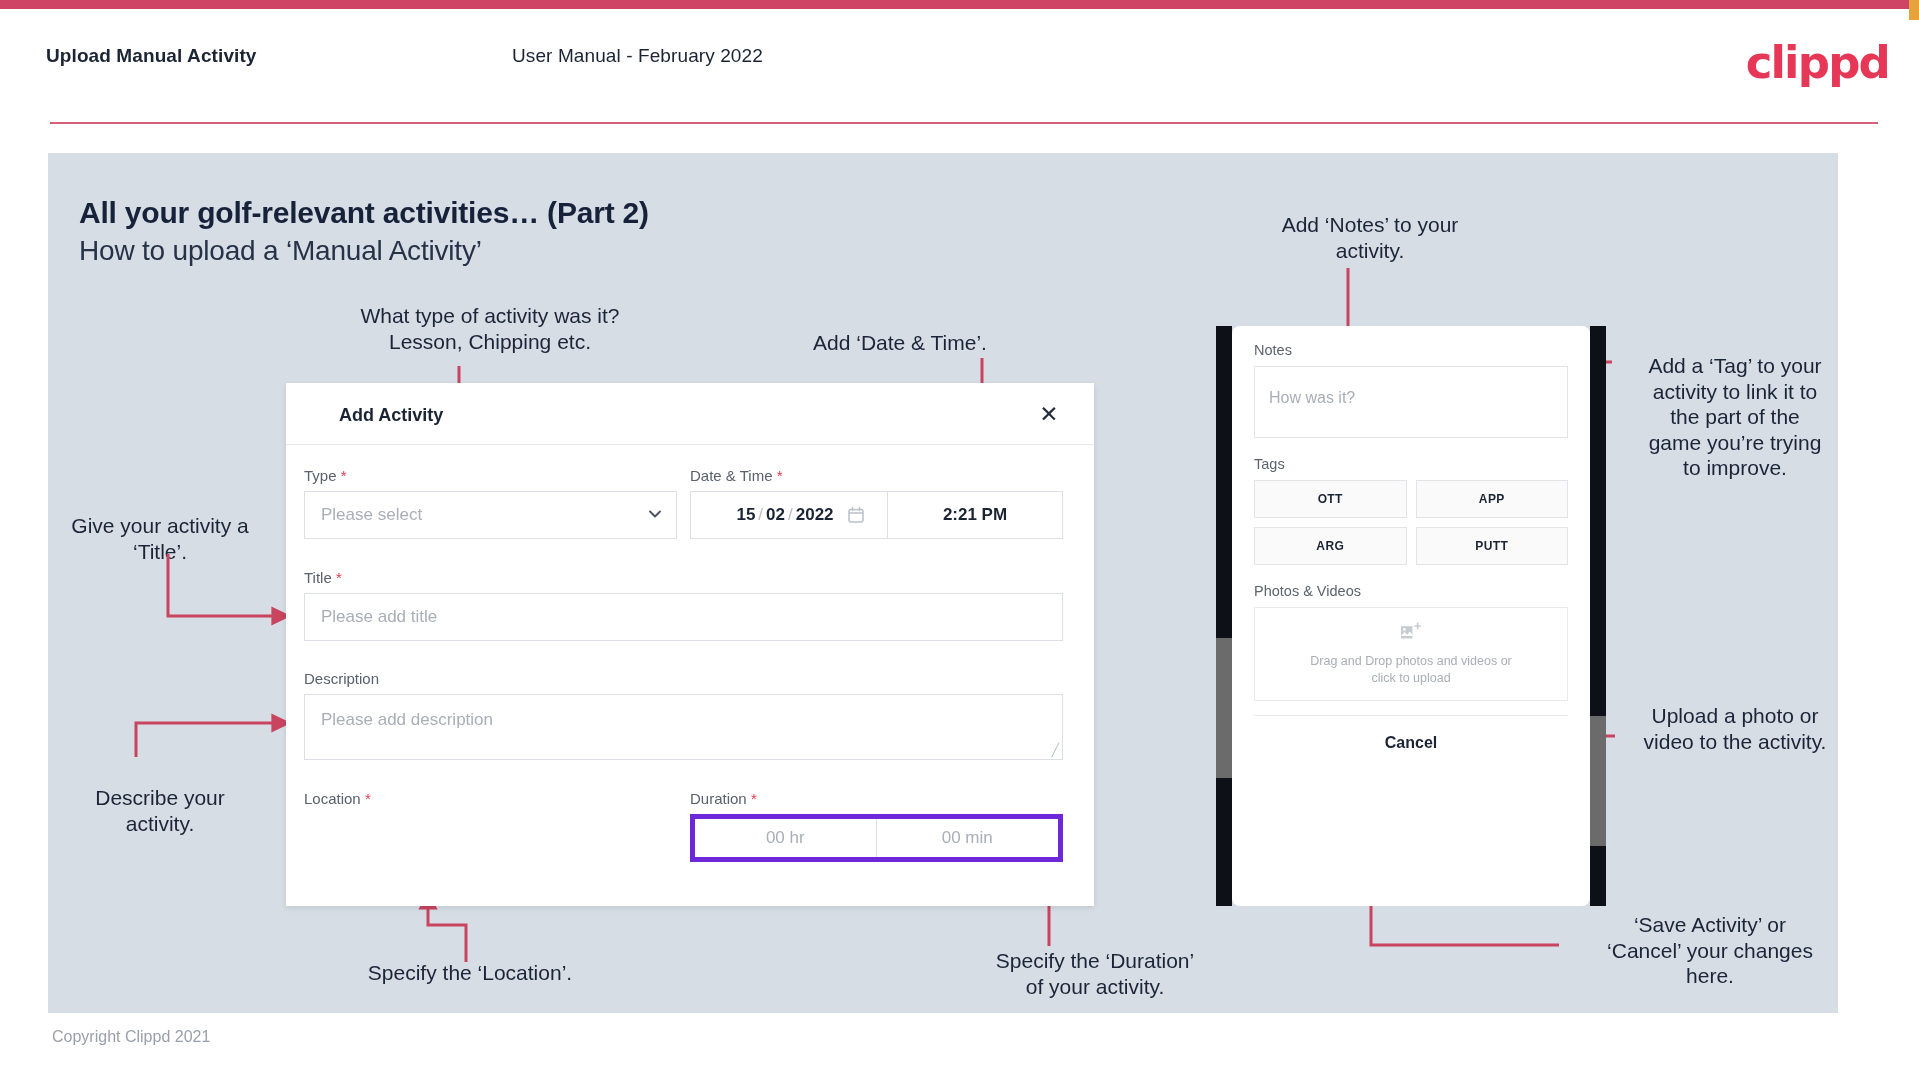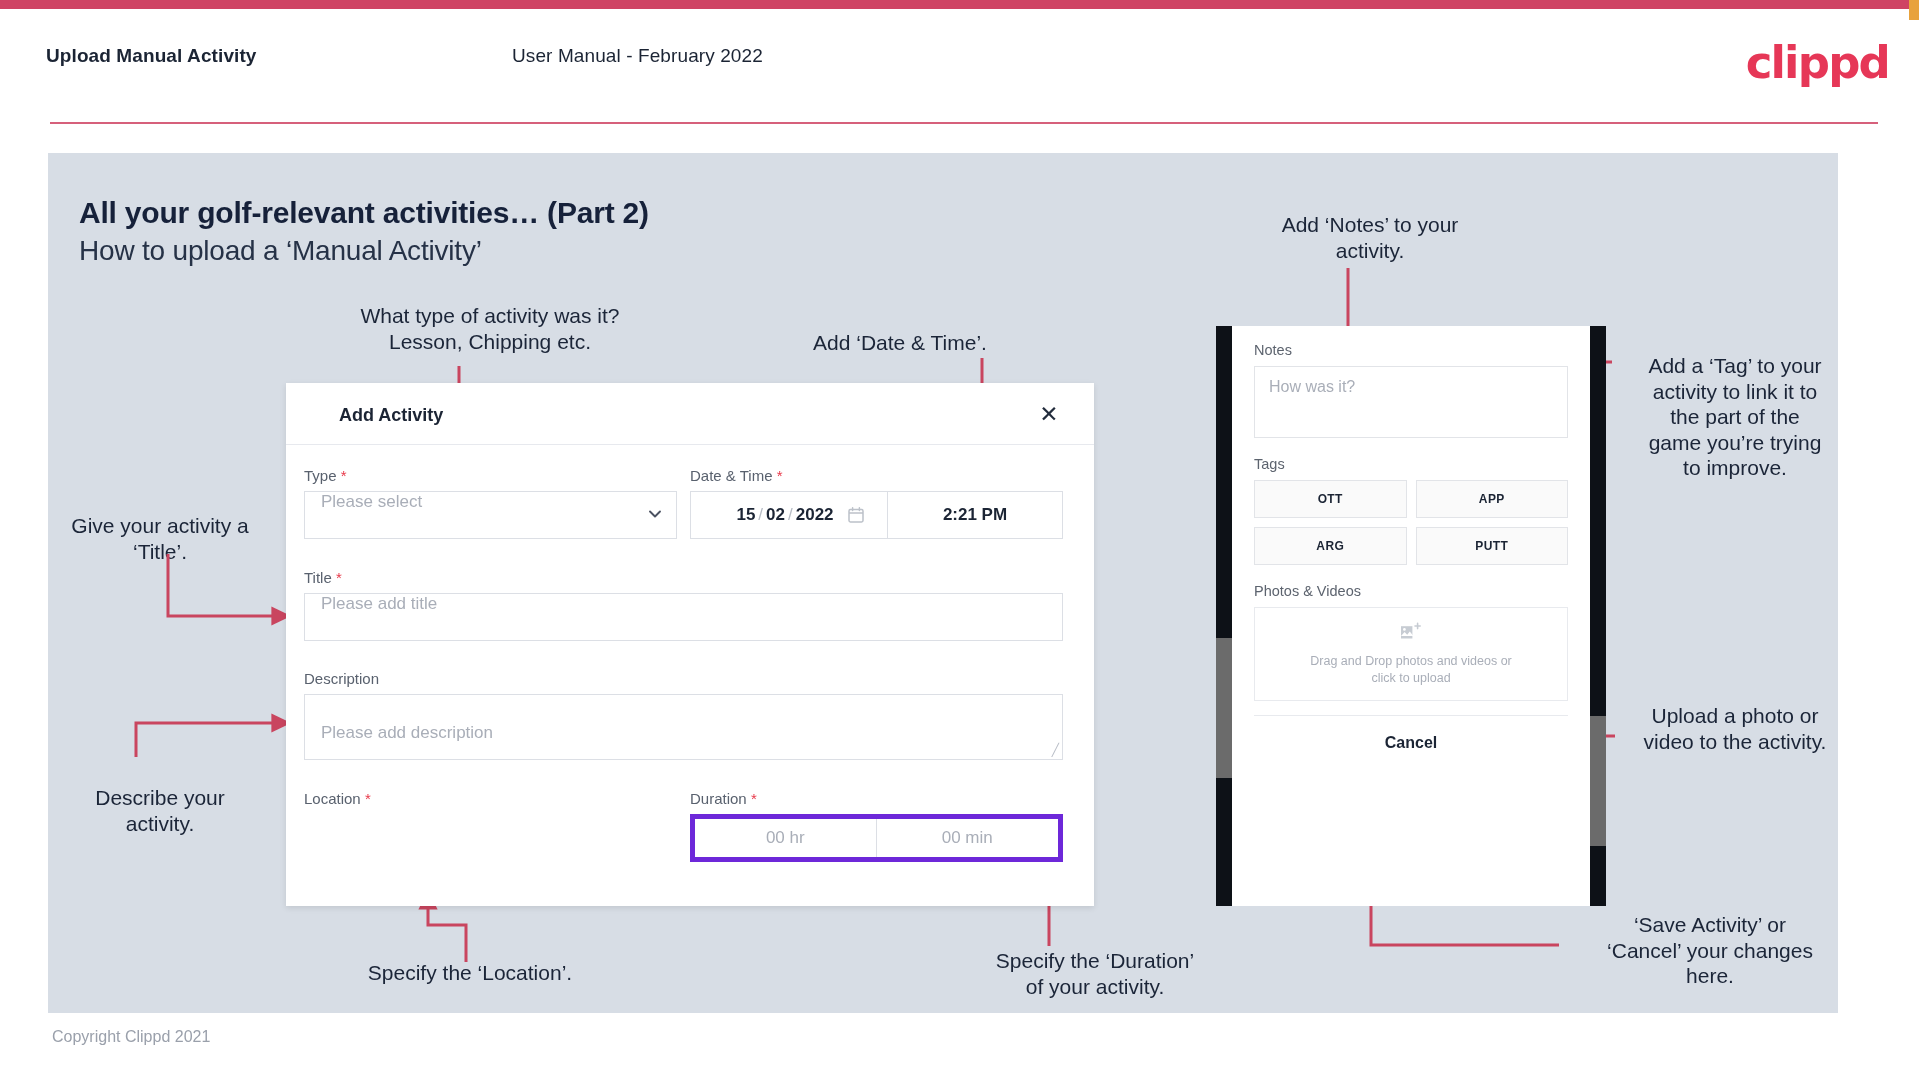--- a/index.html
+++ b/index.html
@@ -93,21 +93,21 @@
   }
   .dform { position: absolute; left: 0; top: 62px; width: 808px; }
 
   .fld-label {
     font-size: 15px; color: #59616e; margin-bottom: 7px; font-weight: 400;
   }
   .req { color: #e8394a; font-size: 15px; }
 
   .inp {
     height: 48px; border: 1px solid #dcdfe5; background: #fff;
-    display: flex; align-items: flex-start; padding: 0 16px;
+    display: flex; align-items: flex-end; padding: 13px 16px;
     font-size: 17px; color: #a9aeb8;
   }
 
   
   .grp-type { position: absolute; left: 18px; top: 22px; width: 373px; }
   .sel-wrap { position: relative; }
   .chev {
     position: absolute; right: 14px; top: 15px;
     width: 16px; height: 16px; color: #4b5261;
   }
@@ -124,21 +124,21 @@
   .cal-ico { margin-left: 10px; color:#b9bec7; display:flex; }
   .dt-time {
     flex: 1 1 50%; display: flex; align-items: center; justify-content: center;
     font-size: 17px; font-weight: 700; color: #1b2434;
   }
 
   .grp-title { position: absolute; left: 18px; top: 124px; width: 759px; }
   .grp-desc  { position: absolute; left: 18px; top: 225px; width: 759px; }
   .ta {
     height: 66px; border: 1px solid #dcdfe5; background: #fff;
-    padding: 28px 16px; font-size: 17px; color: #a9aeb8; position: relative;
+    padding: 15px 16px; font-size: 17px; color: #a9aeb8; position: relative;
   }
   .ta-grip {
     position: absolute; right: 3px; bottom: 2px; color: #b9bec7; font-size: 12px;
     font-family: "DejaVu Sans", sans-serif;
   }
 
   .grp-loc { position: absolute; left: 18px; top: 345px; width: 302px; }
   .grp-dur { position: absolute; left: 404px; top: 345px; width: 373px; }
   .dur-box { display: flex; border: 5px solid #6d28d9; height: 48px; background:#fff;text-align:center; }
   .dur-half {
@@ -148,27 +148,27 @@
   .dur-half.first { border-right: 1px solid #dcdfe5; }
 
   
   .phone { position: absolute; left: 1216px; top: 326px; width: 390px; height: 580px; }
   .phone-edge { position: absolute; top: 0; width: 16px; height: 580px; background: #0d1117; }
   .phone-edge.l { left: 0; }
   .phone-edge.r { right: 0; }
   .edge-grey { position: absolute; left: 0; width: 16px; background: #6b6b6b; }
   .phone-screen {
     position: absolute; left: 16px; top: 0; width: 358px; height: 580px;
-    background: #ffffff; overflow: hidden;
+    background: #ffffff; overflow: hidden; border-radius: 8px;
   }
   .ph-pad { padding: 16px 22px 0 22px; }
   .ph-label { font-size: 14.5px; color: #5c636e; margin-bottom: 8px; }
   .ph-notes {
     height: 72px; border: 1px solid #e2e4e8; background:#fff;
-    padding: 11px 14px; font-size: 16px; color: #a9aeb8;
+    padding: 22px 14px; font-size: 16px; color: #a9aeb8;
   }
   .tag-grid { display: grid; grid-template-columns: 1fr 1fr; gap: 9px; }
   .tag {
     height: 38px; border: 1px solid #e2e4e8; background: #fafafa;
     display: flex; align-items: center; justify-content: center;
     font-size: 12px; font-weight: 700; color: #1b2434; letter-spacing: .4px;
   }
   .dropzone {
     border: 1px solid #e8eaee; background: #fff; height: 94px;
     display: flex; flex-direction: column; align-items: center;

